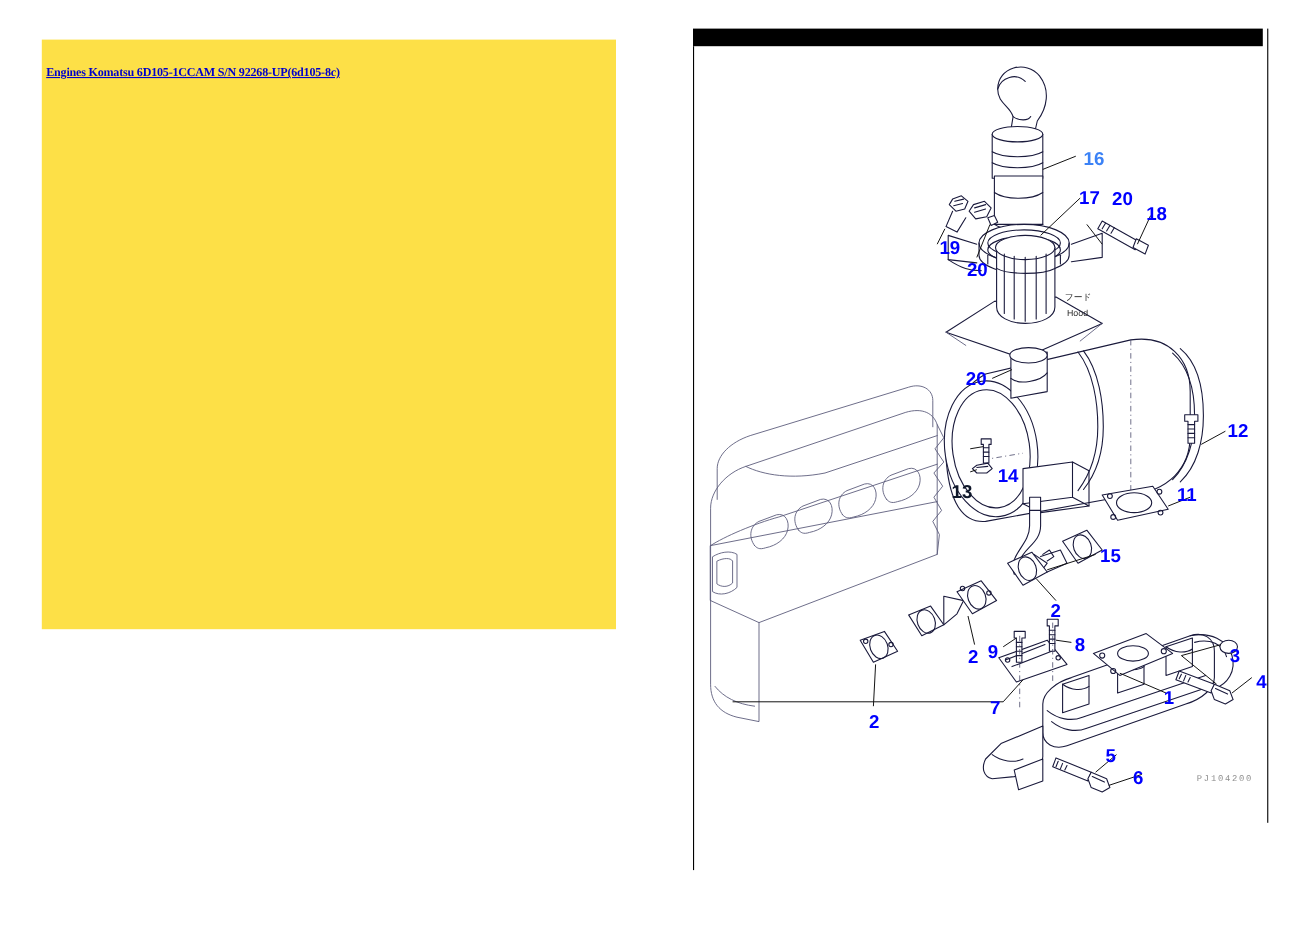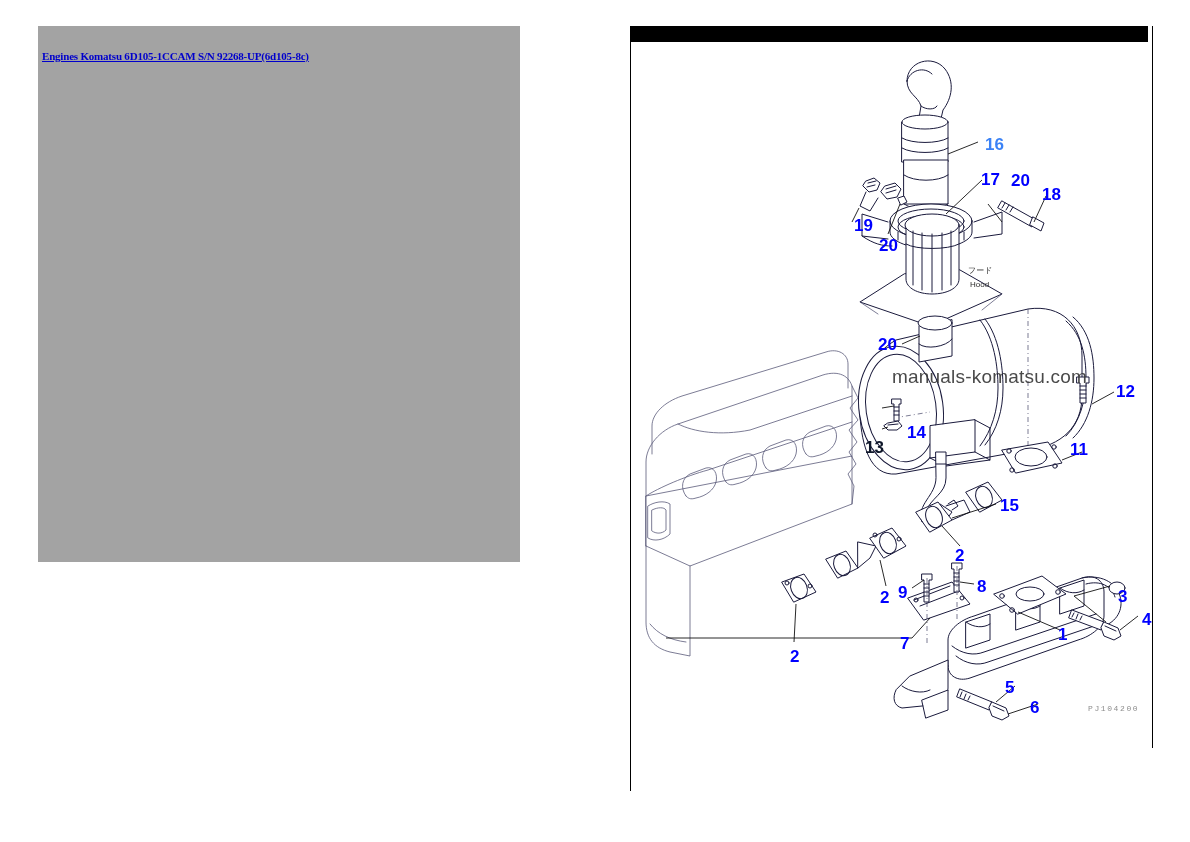--- a/index.html
+++ b/index.html
@@ -12,24 +12,24 @@
     height: 842px;
     position: relative;
     overflow: hidden;
     font-family: "Liberation Sans", sans-serif;
   }
 
   
   #left-panel {
     position: absolute;
     left: 38px;
-    top: 26px;
-    width: 482px;
+    top: 36px;
+    width: 522px;
     height: 536px;
-    background: #a3a3a3;
+    background: #fde047;
   }
   #doc-title-link {
     position: absolute;
     left: 4px;
     top: 24px;
     color: #0000cc;
     font-family: "Liberation Serif", serif;
     font-size: 11px;
     font-weight: bold;
     text-decoration: underline;
@@ -374,21 +374,20 @@
       <path class="lead" d="M282,612 L36,612 M282,612 L300,592"></path>
       <path class="lead" d="M344,558 L330,556"></path>
       <path class="lead" d="M282,562 L294,554"></path>
       <path class="lead" d="M430,604 L388,586"></path>
     </g>
   </svg>
 
   <div class="hood-label" style="left:338px; top:240px;">フード</div>
   <div class="hood-label" style="left:340px; top:254px;">Hood</div>
 
-  <div id="watermark">manuals-komatsu.com</div>
 
   <div id="drawing-code">PJ104200</div>
 
   <div id="callout-layer">
       <div class="callout" style="left: 428px; top: 600px; color: rgb(0, 0, 255);">1</div>
       <div class="callout" style="left: 160px; top: 622px; color: rgb(0, 0, 255);">2</div>
       <div class="callout" style="left: 250px; top: 563px; color: rgb(0, 0, 255);">2</div>
       <div class="callout" style="left: 325px; top: 521px; color: rgb(0, 0, 255);">2</div>
       <div class="callout" style="left: 488px; top: 562px; color: rgb(0, 0, 255);">3</div>
       <div class="callout" style="left: 512px; top: 585px; color: rgb(0, 0, 255);">4</div>

